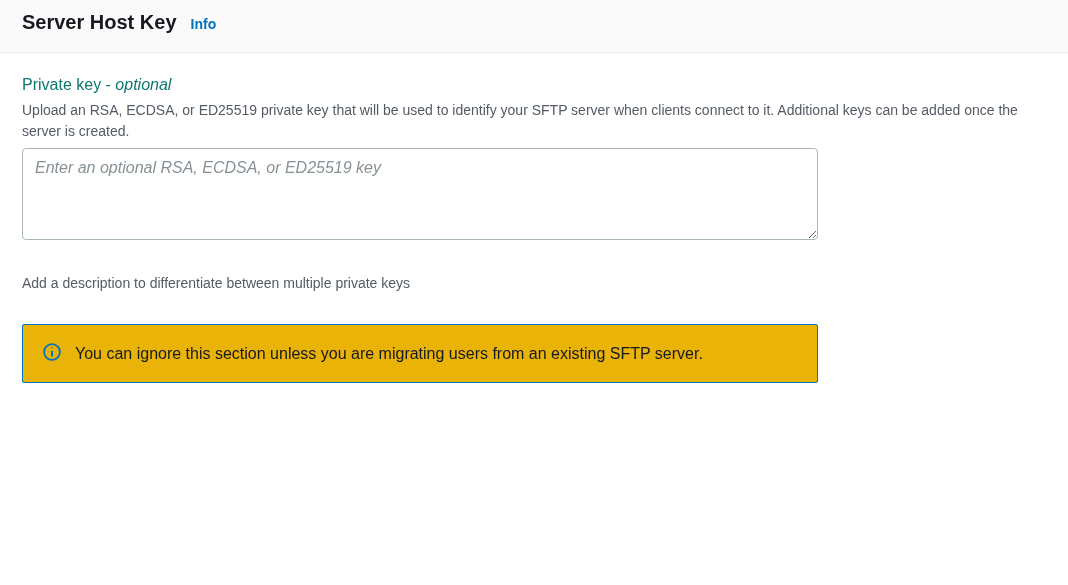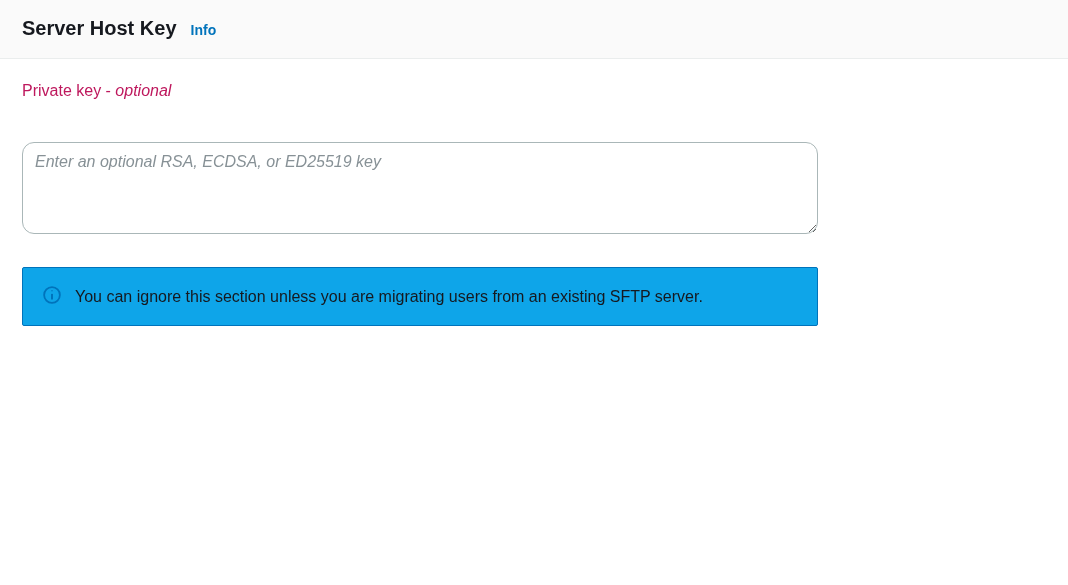--- a/index.html
+++ b/index.html
@@ -10,21 +10,21 @@
     body {
       font-family: "Amazon Ember", "Helvetica Neue", Helvetica, Arial, sans-serif;
       font-size: 14px;
       color: #16191f;
       background: #ffffff;
       width: 1068px;
     }
     .header-bar {
       background: #fafafa;
       border-bottom: 1px solid #eaeded;
-      padding: 14px 22px 18px 22px;
+      padding: 8px 22px 18px 22px;
       display: flex;
       align-items: baseline;
       gap: 14px;
     }
     .header-title {
       font-size: 20px;
       font-weight: 700;
       color: #16191f;
     }
     .info-link {
@@ -36,55 +36,54 @@
       margin-top: 8px;
     }
     .content {
       padding: 22px;
     }
     .field-group {
       margin-bottom: 30px;
     }
     .field-label {
       font-size: 16px;
-      color: #be185d;
+      color: #0f766e;
       margin-bottom: 4px;
       line-height: 1.3;
     }
     .optional {
       font-style: italic;
       font-weight: 400;
     }
     .field-help {
       font-size: 14px;
       color: #545b64;
       line-height: 1.5;
       margin-bottom: 6px;
     }
     .textarea-input {
       width: 796px;
       height: 92px;
       padding: 8px 12px;
       border: 1px solid #aab7b8;
-      border-radius: 12px;
+      border-radius: 4px;
       font-family: inherit;
       font-size: 16px;
       font-style: italic;
       color: #16191f;
       resize: both;
       line-height: 1.4;
-      margin-top: 36px;
     }
     .textarea-input::placeholder {
       color: #879196;
       font-style: italic;
     }
     .info-box {
       width: 796px;
-      background: #0ea5e9;
+      background: #eab308;
       border: 1px solid #0073bb;
       border-radius: 2px;
       padding: 16px 20px;
       display: flex;
       align-items: flex-start;
       gap: 14px;
     }
     .info-icon-wrap {
       flex-shrink: 0;
       width: 18px;
@@ -108,24 +107,26 @@
   <span class="header-title">Server Host Key</span>
   <a class="info-link">Info</a>
 </div>
 
 <div class="content">
 
   <div class="field-group">
     <div class="field-label">
       <span>Private key - </span><span class="optional">optional</span>
     </div>
+    <div class="field-help">Upload an RSA, ECDSA, or ED25519 private key that will be used to identify your SFTP server when clients connect to it. Additional keys can be added once the server is created.</div>
     <textarea class="textarea-input" placeholder="Enter an optional RSA, ECDSA, or ED25519 key" style=""></textarea>
   </div>
 
   <div class="field-group">
+    <div class="field-help">Add a description to differentiate between multiple private keys</div>
   </div>
 
   <div class="info-box">
     <span class="info-icon-wrap">
       <svg class="info-icon-svg" viewBox="0 0 16 16" fill="none" stroke="#0073bb" stroke-width="1.6">
         <circle cx="8" cy="8" r="7"></circle>
         <line x1="8" y1="7" x2="8" y2="12" stroke-width="1.8"></line>
         <circle cx="8" cy="4.2" r="0.6" fill="#0073bb" stroke="none"></circle>
       </svg>
     </span>

